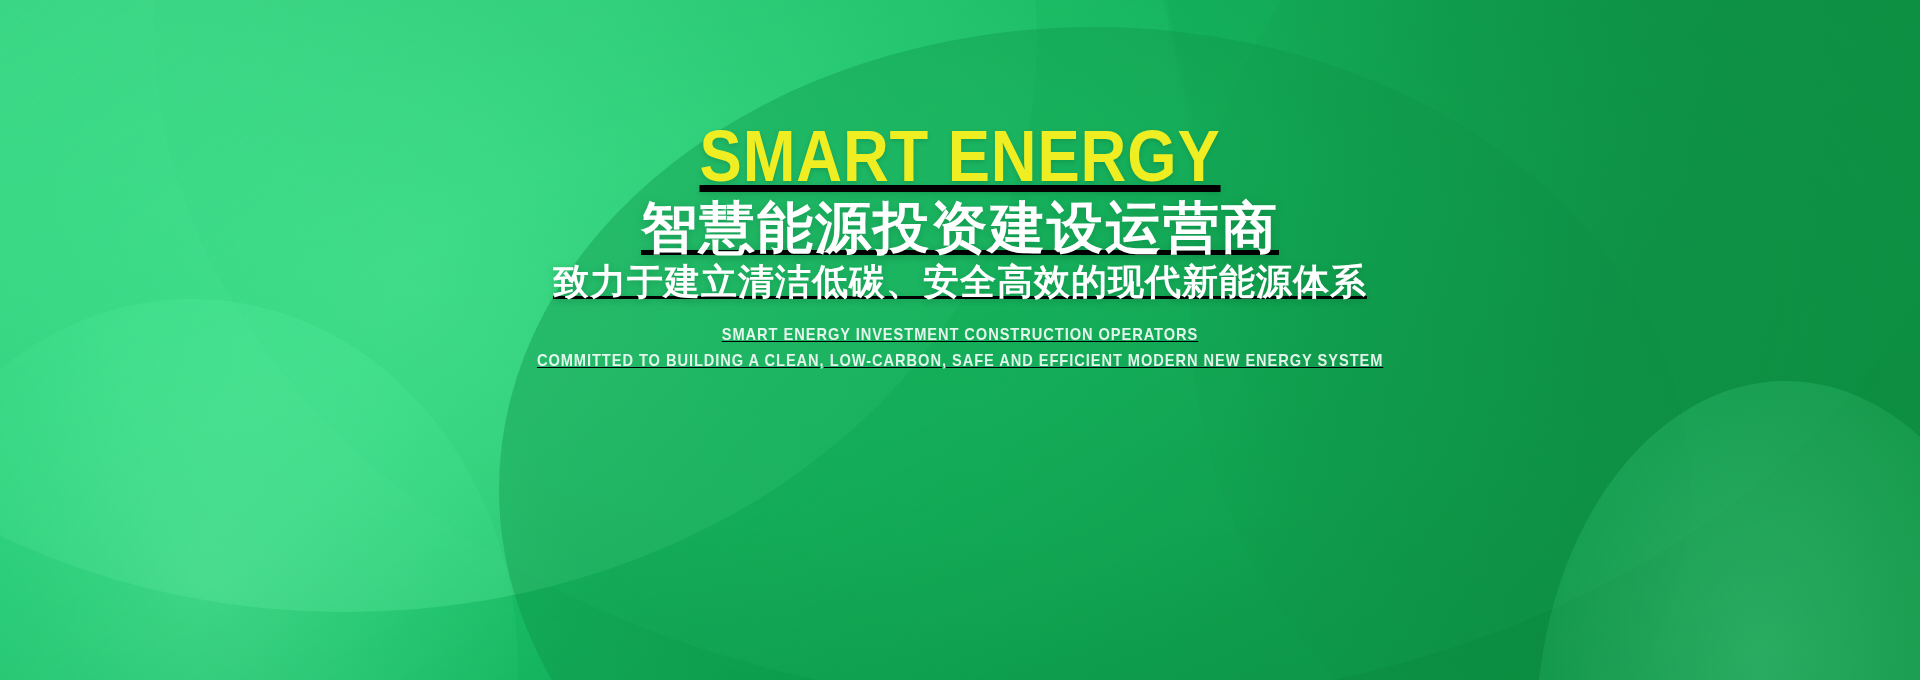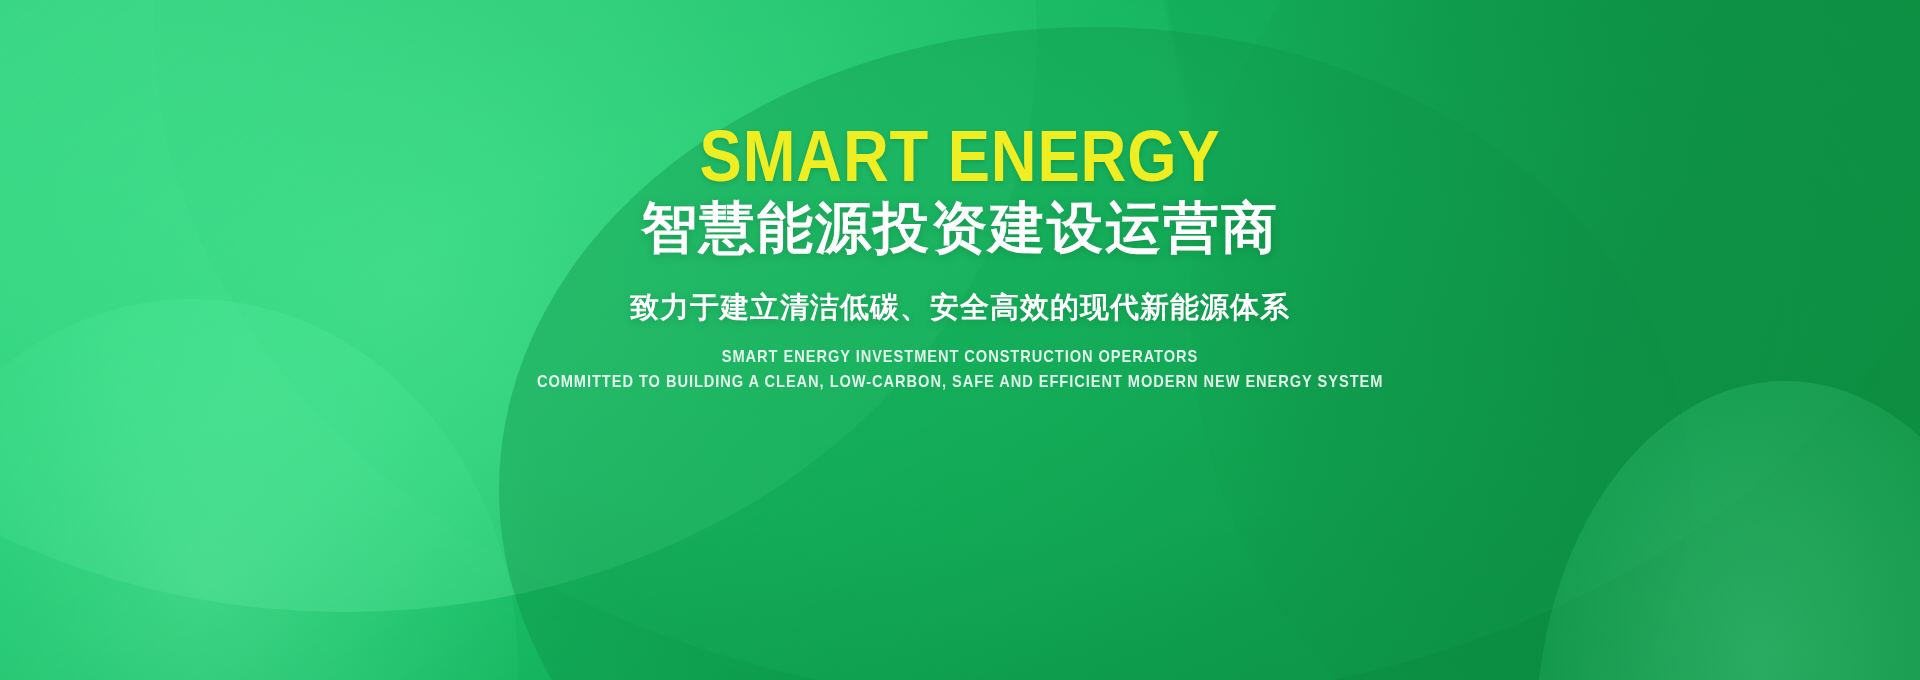--- a/index.html
+++ b/index.html
@@ -121,20 +121,21 @@
   
   .content {
     position:absolute;
     inset:0;
     display:flex;
     flex-direction:column;
     align-items:center;
     justify-content:flex-start;
     padding-top:122px;
     text-align:center;
+    text-decoration:underline;
   }
 
   .headline-en {
     font-family:"Liberation Sans Narrow", "Liberation Sans", "DejaVu Sans", sans-serif;
     font-size:72px;
     line-height:0.96;
     font-weight:700;
     letter-spacing:1px;
     color:#EEEE22;
     transform:scaleX(0.88);
@@ -148,22 +149,21 @@
     font-size:56px;
     line-height:1.12;
     font-weight:700;
     color:#ffffff;
     letter-spacing:2px;
     text-shadow:0 2px 8px rgba(0,80,35,0.26);
     white-space:nowrap;
   }
 
   .subhead-cn {
-    margin-top:30px;
-    font-size:29px;
+    font-size:36px;
     line-height:1.2;
     font-weight:700;
     color:#ffffff;
     letter-spacing:1px;
     text-shadow:0 2px 7px rgba(0,80,35,0.24);
     white-space:nowrap;
   }
 
   .sub-en {
     font-family:"Liberation Sans Narrow", "Liberation Sans", "DejaVu Sans", sans-serif;

